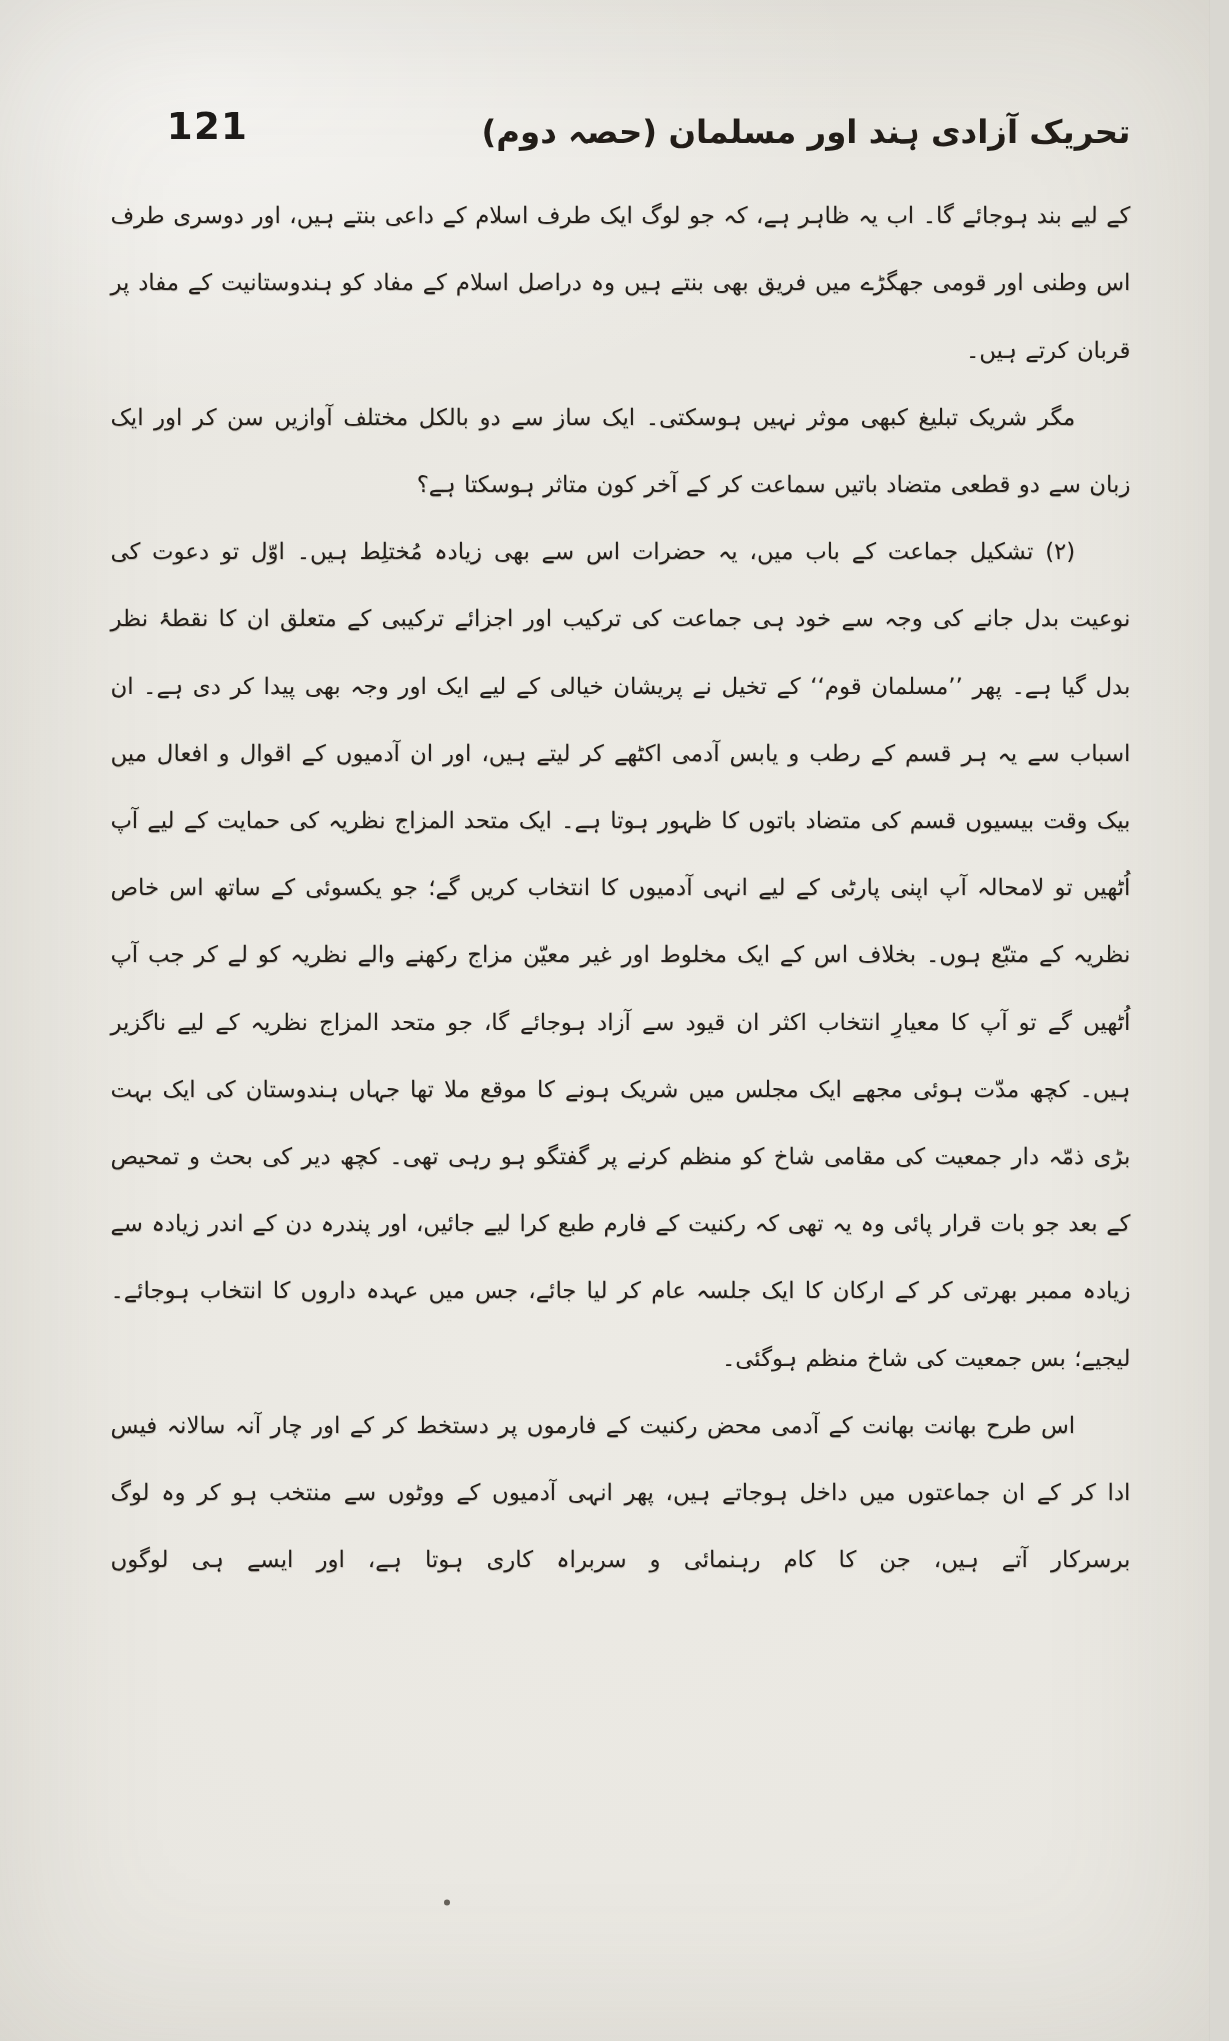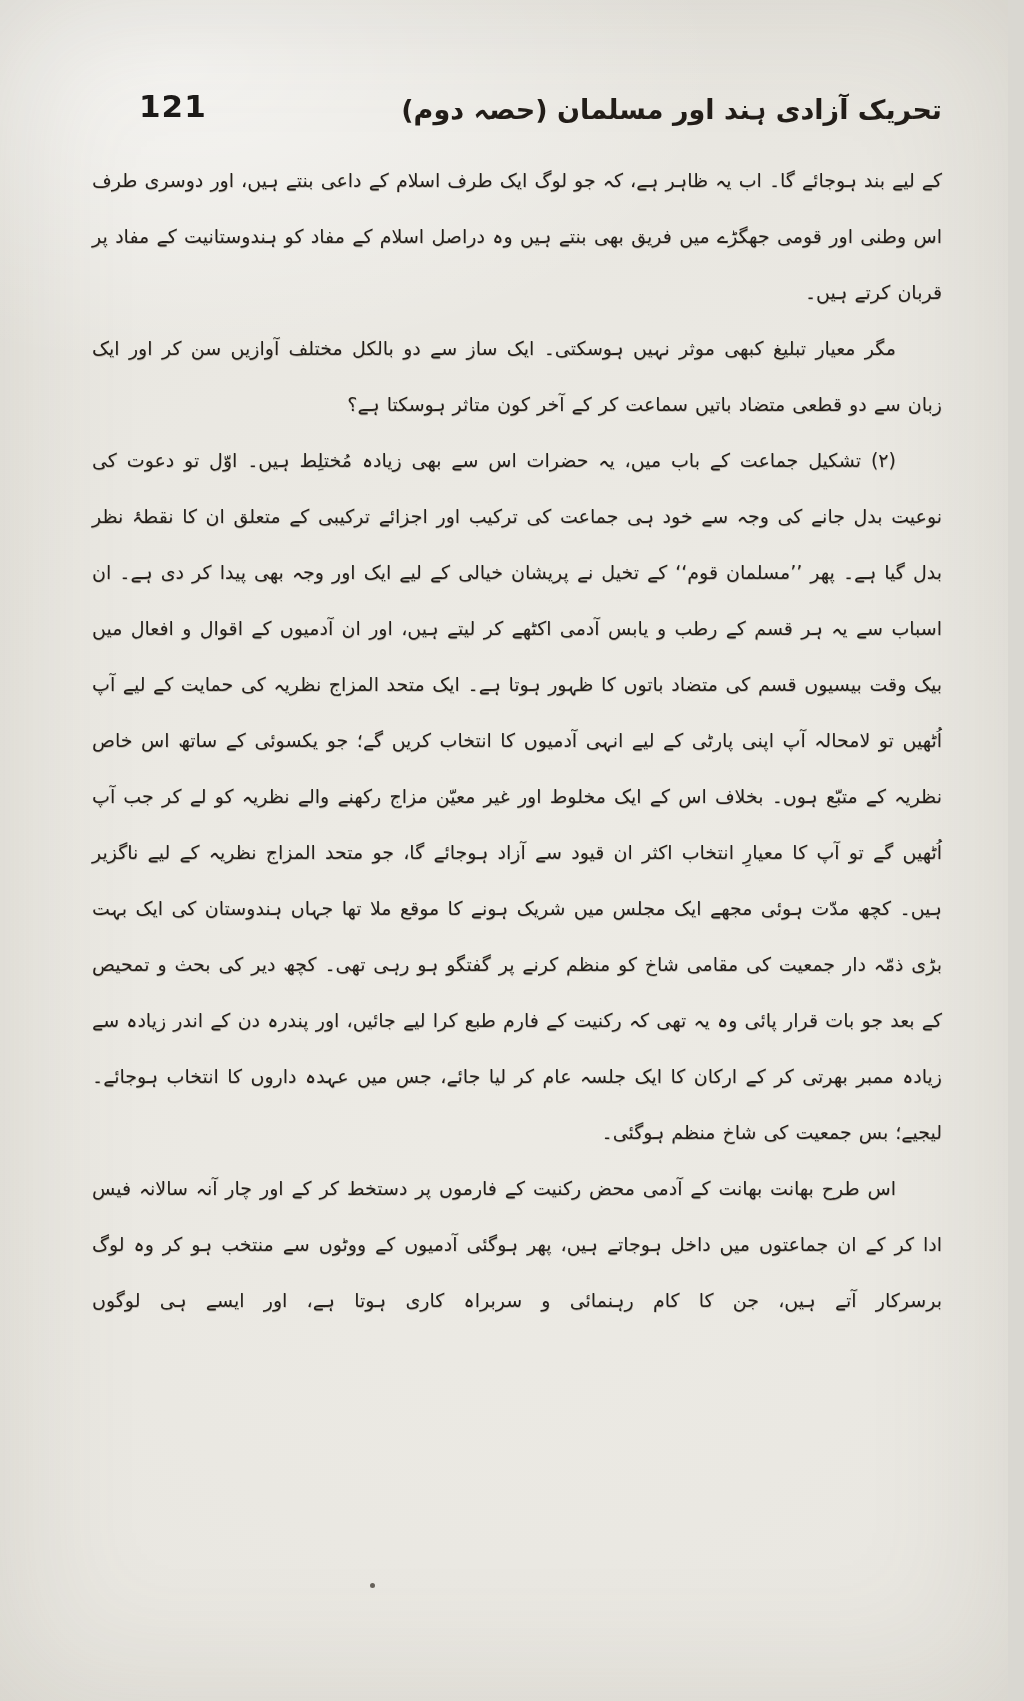--- a/index.html
+++ b/index.html
@@ -70,20 +70,20 @@
 <div class="page">
 
   <div class="header">
     <div class="page-number">121</div>
     <div class="header-title">تحریک آزادی ہند اور مسلمان (حصہ دوم)</div>
   </div>
 
   <div class="body-text">
 
   <p class="para flush">کے لیے بند ہوجائے گا۔ اب یہ ظاہر ہے، کہ جو لوگ ایک طرف اسلام کے داعی بنتے ہیں، اور دوسری طرف اس وطنی اور قومی جھگڑے میں فریق بھی بنتے ہیں وہ دراصل اسلام کے مفاد کو ہندوستانیت کے مفاد پر قربان کرتے ہیں۔</p>
-      <p class="para indent">مگر معیار تبلیغ کبھی موثر نہیں ہوسکتی۔ ایک ساز سے دو بالکل مختلف آوازیں سن کر اور ایک زبان سے دو قطعی متضاد باتیں سماعت کر کے آخر کون متاثر ہوسکتا ہے؟</p>
+      <p class="para indent">مگر شریک تبلیغ کبھی موثر نہیں ہوسکتی۔ ایک ساز سے دو بالکل مختلف آوازیں سن کر اور ایک زبان سے دو قطعی متضاد باتیں سماعت کر کے آخر کون متاثر ہوسکتا ہے؟</p>
       <p class="para indent">(۲) تشکیل جماعت کے باب میں، یہ حضرات اس سے بھی زیادہ مُختلِط ہیں۔ اوّل تو دعوت کی نوعیت بدل جانے کی وجہ سے خود ہی جماعت کی ترکیب اور اجزائے ترکیبی کے متعلق ان کا نقطۂ نظر بدل گیا ہے۔ پھر ’’مسلمان قوم‘‘ کے تخیل نے پریشان خیالی کے لیے ایک اور وجہ بھی پیدا کر دی ہے۔ ان اسباب سے یہ ہر قسم کے رطب و یابس آدمی اکٹھے کر لیتے ہیں، اور ان آدمیوں کے اقوال و افعال میں بیک وقت بیسیوں قسم کی متضاد باتوں کا ظہور ہوتا ہے۔ ایک متحد المزاج نظریہ کی حمایت کے لیے آپ اُٹھیں تو لامحالہ آپ اپنی پارٹی کے لیے انہی آدمیوں کا انتخاب کریں گے؛ جو یکسوئی کے ساتھ اس خاص نظریہ کے متبّع ہوں۔ بخلاف اس کے ایک مخلوط اور غیر معیّن مزاج رکھنے والے نظریہ کو لے کر جب آپ اُٹھیں گے تو آپ کا معیارِ انتخاب اکثر ان قیود سے آزاد ہوجائے گا، جو متحد المزاج نظریہ کے لیے ناگزیر ہیں۔ کچھ مدّت ہوئی مجھے ایک مجلس میں شریک ہونے کا موقع ملا تھا جہاں ہندوستان کی ایک بہت بڑی ذمّہ دار جمعیت کی مقامی شاخ کو منظم کرنے پر گفتگو ہو رہی تھی۔ کچھ دیر کی بحث و تمحیص کے بعد جو بات قرار پائی وہ یہ تھی کہ رکنیت کے فارم طبع کرا لیے جائیں، اور پندرہ دن کے اندر زیادہ سے زیادہ ممبر بھرتی کر کے ارکان کا ایک جلسہ عام کر لیا جائے، جس میں عہدہ داروں کا انتخاب ہوجائے۔ لیجیے؛ بس جمعیت کی شاخ منظم ہوگئی۔</p>
-      <p class="para indent fill-last">اس طرح بھانت بھانت کے آدمی محض رکنیت کے فارموں پر دستخط کر کے اور چار آنہ سالانہ فیس ادا کر کے ان جماعتوں میں داخل ہوجاتے ہیں، پھر ہوگئی آدمیوں کے ووٹوں سے منتخب ہو کر وہ لوگ برسرکار آتے ہیں، جن کا کام رہنمائی و سربراہ کاری ہوتا ہے، اور ایسے ہی لوگوں</p>
+      <p class="para indent fill-last">اس طرح بھانت بھانت کے آدمی محض رکنیت کے فارموں پر دستخط کر کے اور چار آنہ سالانہ فیس ادا کر کے ان جماعتوں میں داخل ہوجاتے ہیں، پھر انہی آدمیوں کے ووٹوں سے منتخب ہو کر وہ لوگ برسرکار آتے ہیں، جن کا کام رہنمائی و سربراہ کاری ہوتا ہے، اور ایسے ہی لوگوں</p>
     </div>
 
   <div class="speck" style="left:370px;top:1583px;"></div>
 
 </div>
 
 </body></html>

